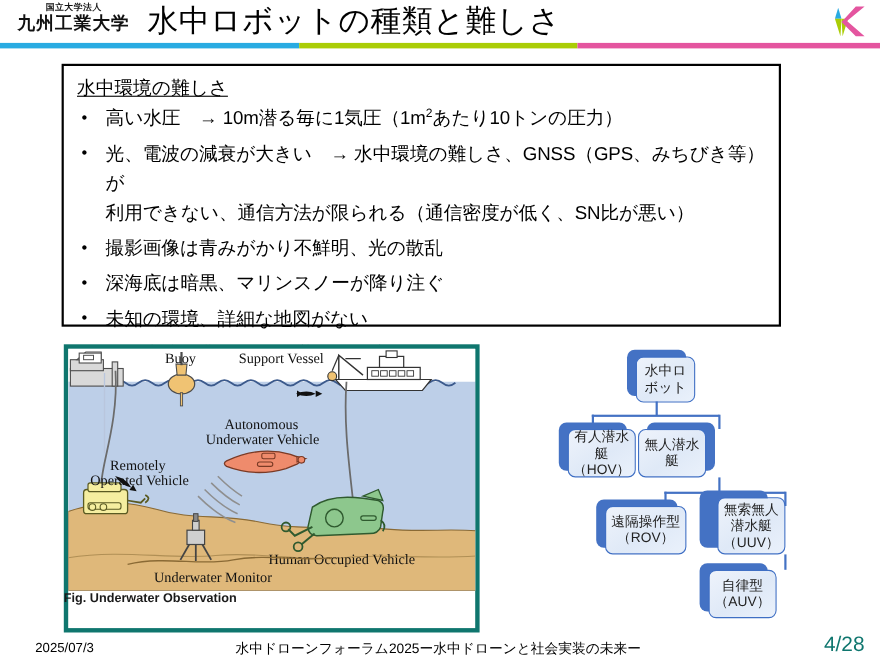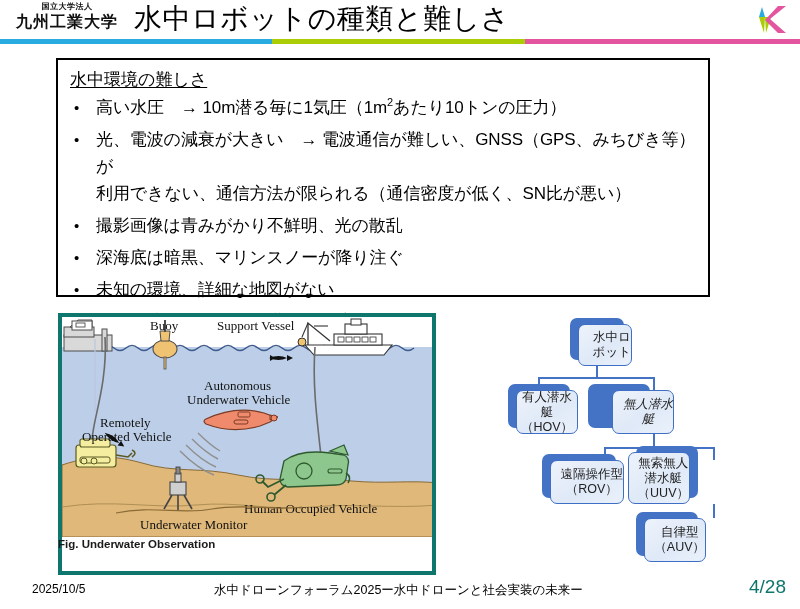--- a/index.html
+++ b/index.html
@@ -76,21 +76,21 @@
   }
 
   
   .flow { position: absolute; left: 508px; top: 316px; width: 288px; height: 248px; }
   .fbox {
     position: absolute;
     border: 1px solid #3f6fc4;
     border-radius: 7px;
     background: linear-gradient(145deg, #eef3fb 0%, #dfe9f7 55%, #eaf1fb 100%);
     color: #222; font-size: 12.5px; line-height: 15px;
-    display: flex; align-items: center; justify-content: flex-end;
+    display: flex; align-items: center; justify-content: center;
     text-align: center; z-index: 3;
   }
   .fshadow {
     position: absolute; border-radius: 7px; background: #4472c4; z-index: 2;
   }
   .fline { position: absolute; background: #4472c4; z-index: 1; }
   .fline.h { height: 1.5px; }
   .fline.v { width: 1.5px; }
 
   
@@ -133,21 +133,21 @@
     <div class="bullets">
 
       <div class="bullet">
         <div class="dot">•</div>
         <div class="btext"><span>高い水圧　→  10m潜る毎に1気圧（1m</span><sup>2</sup><span>あたり10トンの圧力）</span></div>
       </div>
 
       <div class="bullet">
         <div class="dot">•</div>
         <div class="btext b-small">
-          <div>光、電波の減衰が大きい　→ 電波通信が難しい、GNSS（GPS、みちびき等）が</div>
+          <div>光、電波の減衰が大きい　→ 水中環境の難しさ、GNSS（GPS、みちびき等）が</div>
           <div>利用できない、通信方法が限られる（通信密度が低く、SN比が悪い）</div>
         </div>
       </div>
 
       <div class="bullet">
         <div class="dot">•</div>
         <div class="btext">撮影画像は青みがかり不鮮明、光の散乱</div>
       </div>
 
       <div class="bullet">
@@ -312,52 +312,52 @@
 
     <div class="fshadow" style="left:0px;  top:68px; width:62px; height:44px;"></div>
     <div class="fbox" style="left:8px; top:74px; width:62px; height:44px;">
       <div>
         <div>有人潜水</div>
         <div>艇（HOV）</div>
       </div>
     </div>
 
     <div class="fshadow" style="left:80px; top:68px; width:62px; height:44px;"></div>
-    <div class="fbox" style="left:104px; top:74px; width:62px; height:44px;font-style:italic;">
+    <div class="fbox" style="left:72px; top:74px; width:62px; height:44px;">
       <div>
         <div>無人潜水</div>
         <div>艇</div>
       </div>
     </div>
 
     <div class="fshadow" style="left:34px; top:138px; width:74px; height:44px;"></div>
     <div class="fbox" style="left:42px; top:144px; width:74px; height:44px;">
       <div>
         <div>遠隔操作型</div>
         <div>（ROV）</div>
       </div>
     </div>
 
     <div class="fshadow" style="left:128px; top:130px; width:62px; height:52px;"></div>
-    <div class="fbox" style="left:120px; top:136px; width:62px; height:52px;">
+    <div class="fbox" style="left:144px; top:136px; width:62px; height:52px;">
       <div>
         <div>無索無人</div>
         <div>潜水艇</div>
         <div>（UUV）</div>
       </div>
     </div>
 
     <div class="fshadow" style="left:128px; top:196px; width:62px; height:44px;"></div>
     <div class="fbox" style="left:136px; top:202px; width:62px; height:44px;">
       <div>
         <div>自律型</div>
         <div>（AUV）</div>
       </div>
     </div>
   </div>
 
   <div class="footer">
-    <div class="f-date">2025/10/5</div>
+    <div class="f-date">2025/07/3</div>
     <div class="f-center">水中ドローンフォーラム2025ー水中ドローンと社会実装の未来ー</div>
     <div class="f-page">4/28</div>
   </div>
 
 </div>
 
 </body></html>

